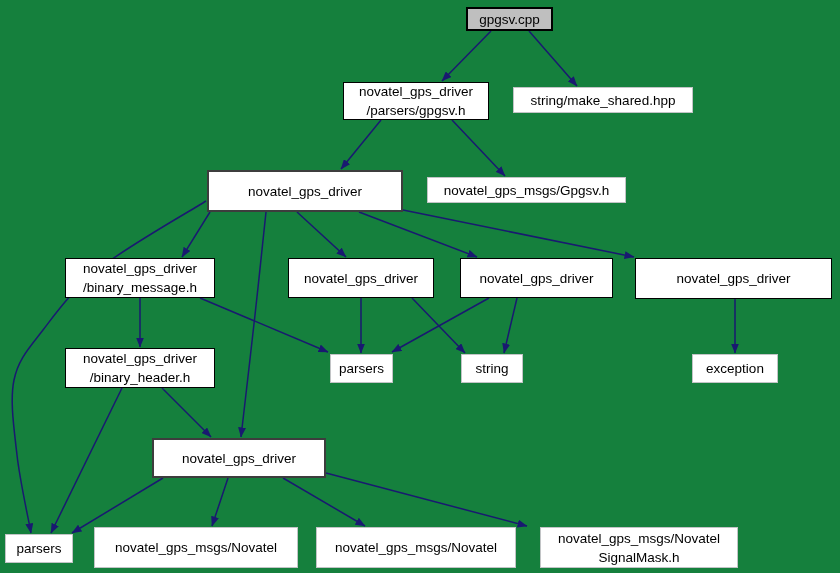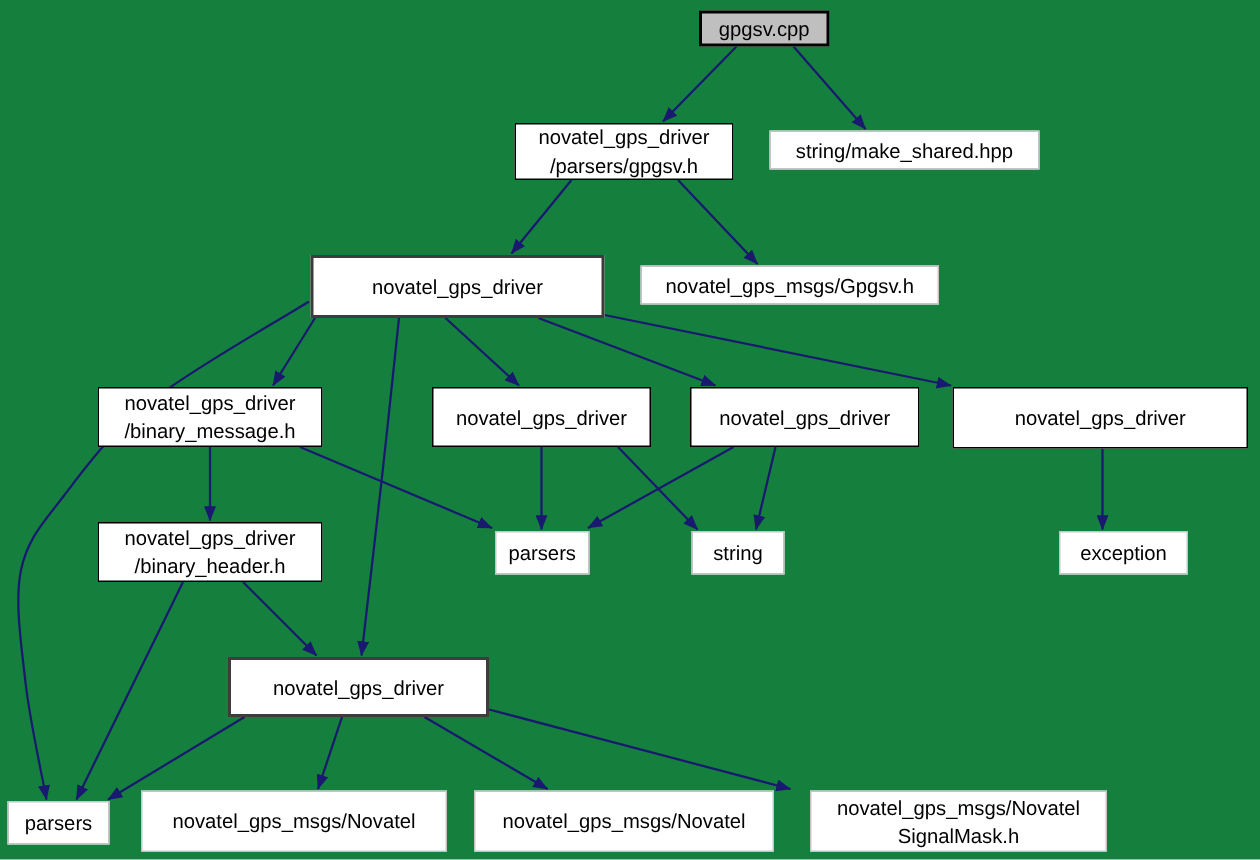--- a/index.html
+++ b/index.html
@@ -96,21 +96,21 @@
       <div class="node documented" style="left: 65px; top: 348px; width: 150px; height: 40px;">
         <span>novatel_gps_driver</span>
         <span>/binary_header.h</span>
       </div>
       <div class="node external" style="left: 330px; top: 354px; width: 63px; height: 29px;">
         <span>parsers</span>
       </div>
       <div class="node external" style="left: 461px; top: 354px; width: 62px; height: 29px;">
         <span>string</span>
       </div>
-      <div class="node external" style="left: 692px; top: 354px; width: 86px; height: 29px; margin-left: 14px;">
+      <div class="node external" style="left: 692px; top: 354px; width: 86px; height: 29px;">
         <span>exception</span>
       </div>
       <div class="node documented-bold" style="left: 152px; top: 438px; width: 174px; height: 40px;">
         <span>novatel_gps_driver</span>
       </div>
       <div class="node external" style="left: 5px; top: 534px; width: 68px; height: 29px;">
         <span>parsers</span>
       </div>
       <div class="node external" style="left: 94px; top: 527px; width: 204px; height: 41px;">
         <span>novatel_gps_msgs/Novatel</span>

